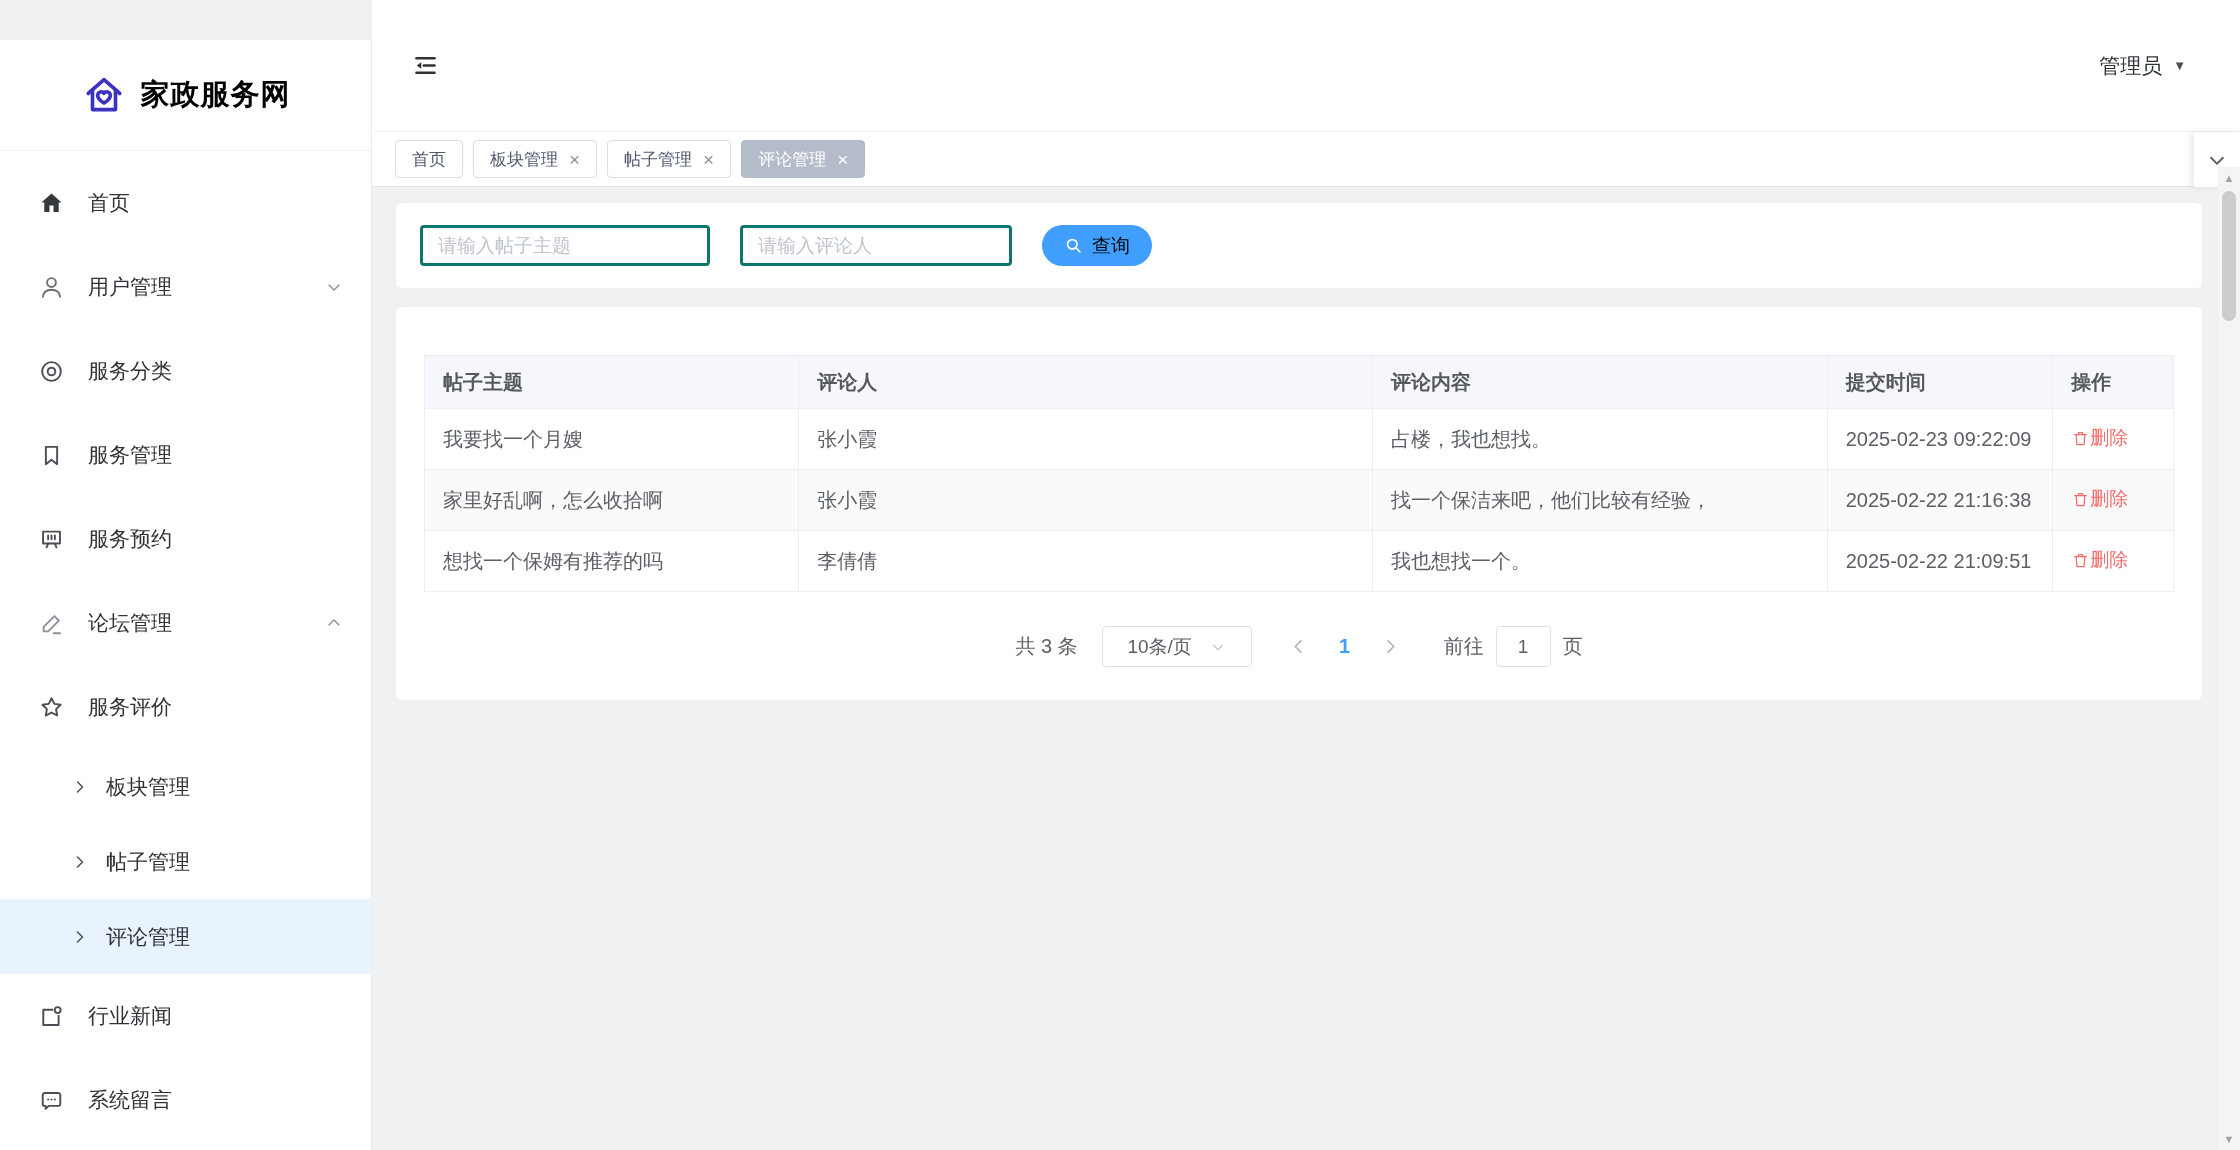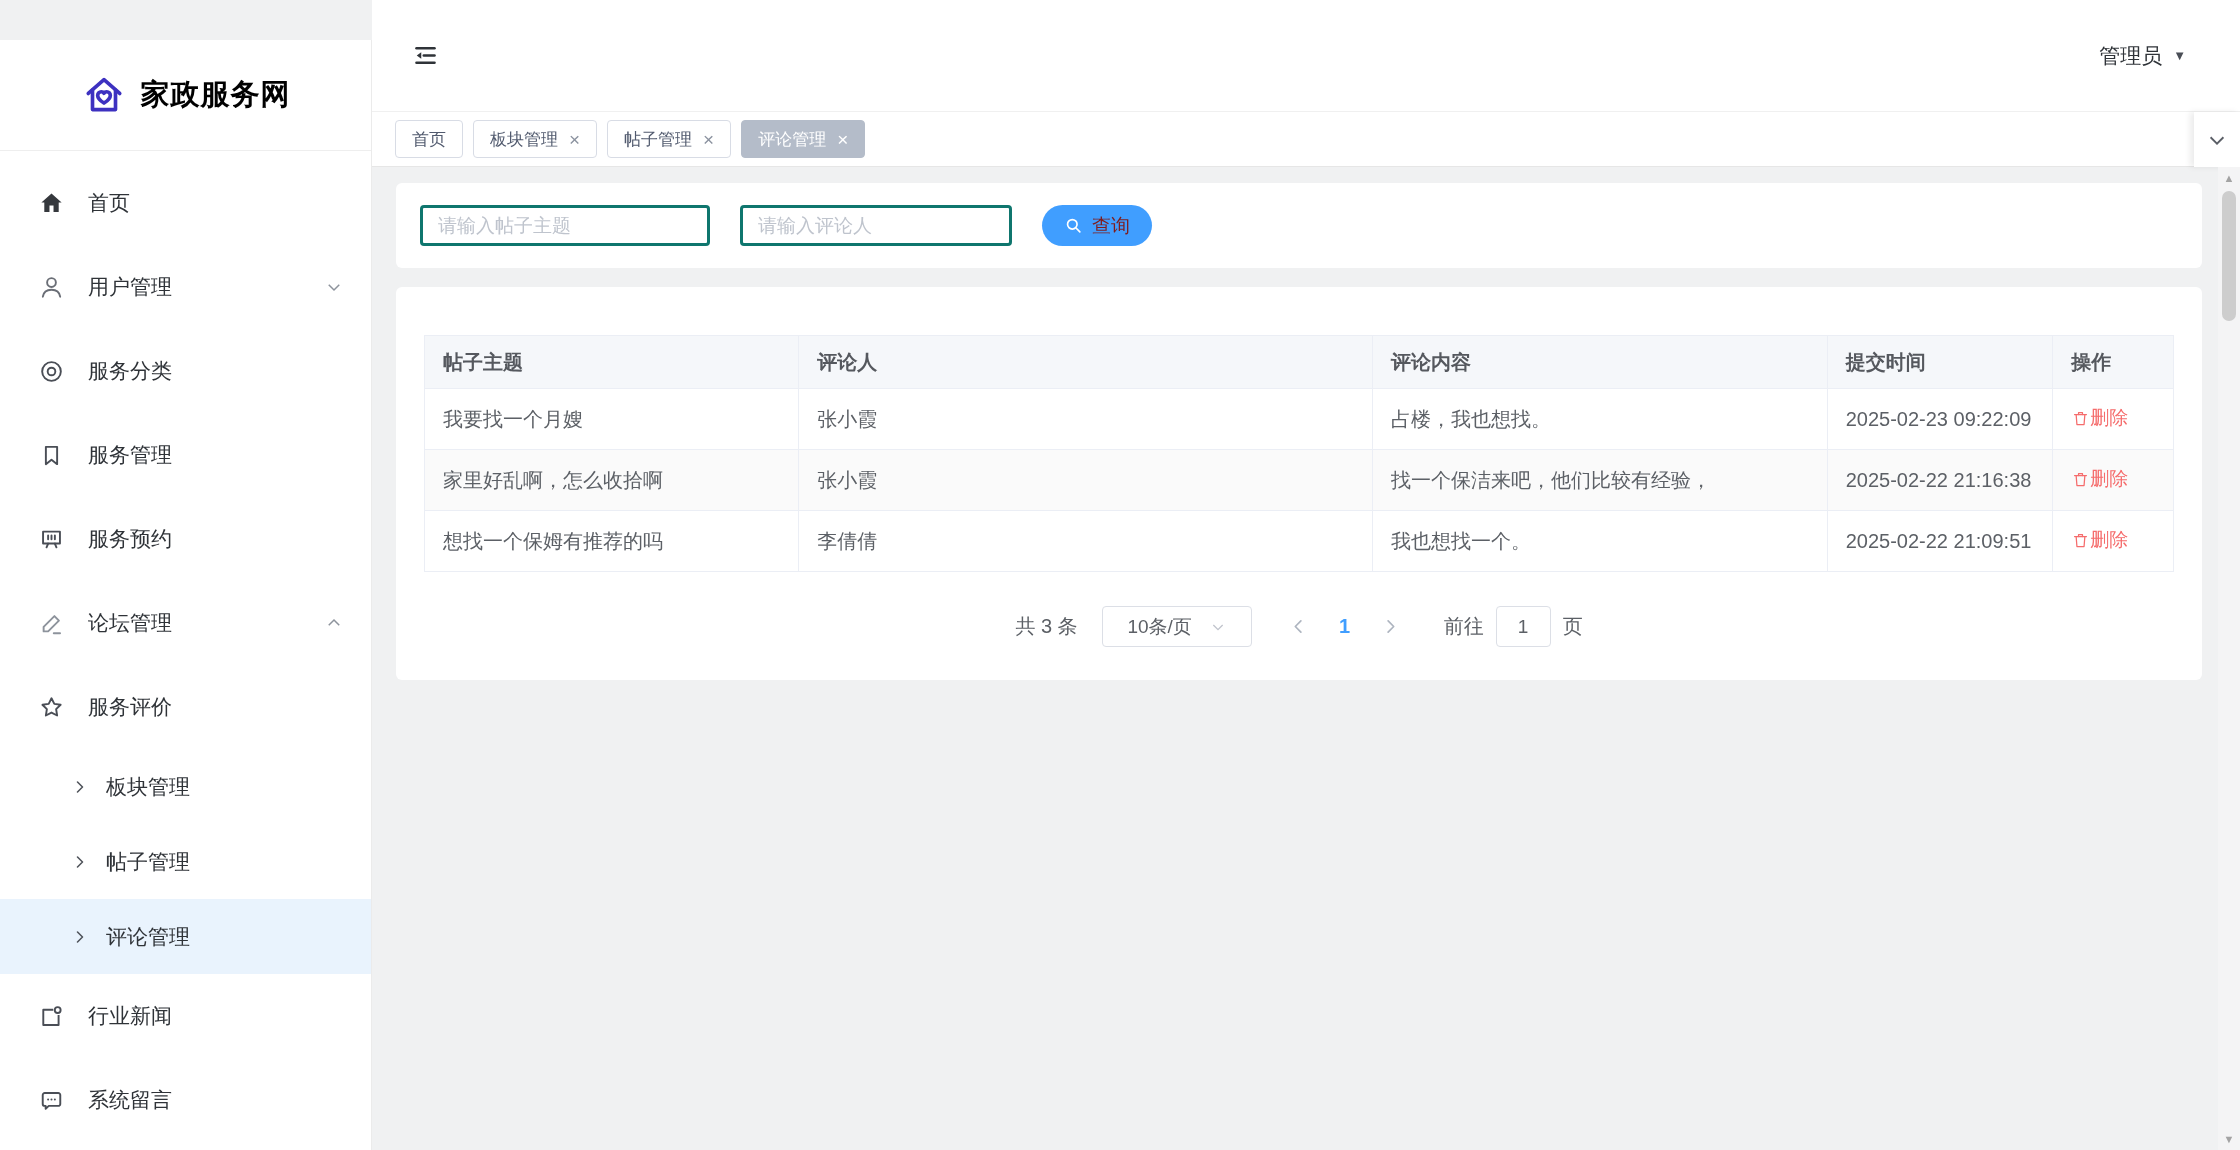--- a/index.html
+++ b/index.html
@@ -15,40 +15,40 @@
   .menu-item { height:84px; display:flex; align-items:center; padding:0 28px 0 37px; gap:23px; font-size:21px; color:#2f3338; cursor:pointer; }
   .menu-item .mi-icon { width:28px; height:28px; display:flex; align-items:center; justify-content:center; color:#4a4e56; }
   .menu-item .grow { flex:1; }
   .arrow-ico { color:#8d939c; display:flex; }
   .sub-item { height:75px; display:flex; align-items:center; padding:0 28px 0 70px; gap:16px; font-size:21px; color:#2f3338; cursor:pointer; }
   .sub-item.active { background:#e9f3fd; }
   .sub-item .chev { display:flex; color:#50545b; }
 
   
   .main { flex:1; display:flex; flex-direction:column; position:relative; background:#f0f1f2; min-width:0; }
-  .topbar { height:112px; background:#fff; border-bottom:1px solid #f0f0f0; display:flex; align-items:center; justify-content:space-between; padding:0 54px 0 40px; }
+  .topbar { height:132px; background:#fff; border-bottom:1px solid #f0f0f0; display:flex; align-items:center; justify-content:space-between; padding:0 54px 0 40px; }
   .fold-btn { display:flex; cursor:pointer; }
   .admin-box { display:flex; align-items:center; gap:11px; cursor:pointer; }
   .admin-name { font-size:21px; color:#2f3338; }
   .admin-caret { font-size:13px; color:#4a4e56; }
 
   .tabbar { height:55px; background:#fff; border-bottom:1px solid #e6e6e6; display:flex; align-items:center; padding-left:23px; position:relative; }
   .tab { height:38px; border:1px solid #d8dce5; border-radius:4px; background:#fff; display:flex; align-items:center; gap:11px; padding:0 16px; margin-right:10px; font-size:17px; color:#515a6e; cursor:pointer; }
   .tab.active { background:#b4bcc9; border-color:#b4bcc9; color:#fff; }
   .tab-close { font-size:19px; line-height:1; color:#8c93a0; cursor:pointer; }
   .tab.active .tab-close { color:#fff; }
   .tab-overflow { position:absolute; right:0; top:0; width:46px; height:55px; background:#fff; box-shadow:-4px 0 6px rgba(0,0,0,0.08); display:flex; align-items:center; justify-content:center; cursor:pointer; }
 
   
   .content { flex:1; padding:16px 38px 0 24px; overflow:hidden; }
   .search-card { background:#fff; border-radius:6px; height:85px; display:flex; align-items:center; padding:0 24px; margin-bottom:19px; }
   .s-input { width:290px; height:41px; border:3px solid #0f766e; border-radius:4px; padding:0 15px; font-size:19px; color:#333; outline:none; font-family:inherit; }
   .s-input::placeholder { color:#bfc4cd; }
   .s-input + .s-input { width:272px; margin-left:30px; }
-  .query-btn { margin-left:30px; height:41px; padding:0 22px; background:#409eff; border:none; border-radius:21px; color:#7f1d1d; font-size:19px; display:flex; align-items:center; gap:9px; cursor:pointer; font-family:inherit; }
+  .query-btn { margin-left:30px; height:41px; padding:0 22px; background:#409eff; border:none; border-radius:21px; color:#000000; font-size:19px; display:flex; align-items:center; gap:9px; cursor:pointer; font-family:inherit; }
 
   .table-card { background:#fff; border-radius:6px; padding:48px 28px 0; height:393px; }
   table { width:100%; border-collapse:collapse; table-layout:fixed; }
   th, td { border:1px solid #ebeef5; padding:0 18px; text-align:left; font-size:20px; color:#5c6066; overflow:hidden; white-space:nowrap; }
   th { height:53px; background:#f5f7fa; font-weight:bold; color:#55585e; }
   td { height:61px; background:#fff; }
   tbody tr:nth-child(even) td { background:#fafafa; }
   .col-topic { width:21.4%; } .col-user { width:32.8%; } .col-content { width:26%; } .col-time { width:12.9%; } .col-op { width:6.9%; }
   .del-btn { display:inline-flex; align-items:center; gap:0; color:#f56c6c; font-size:19px; cursor:pointer; }
 

